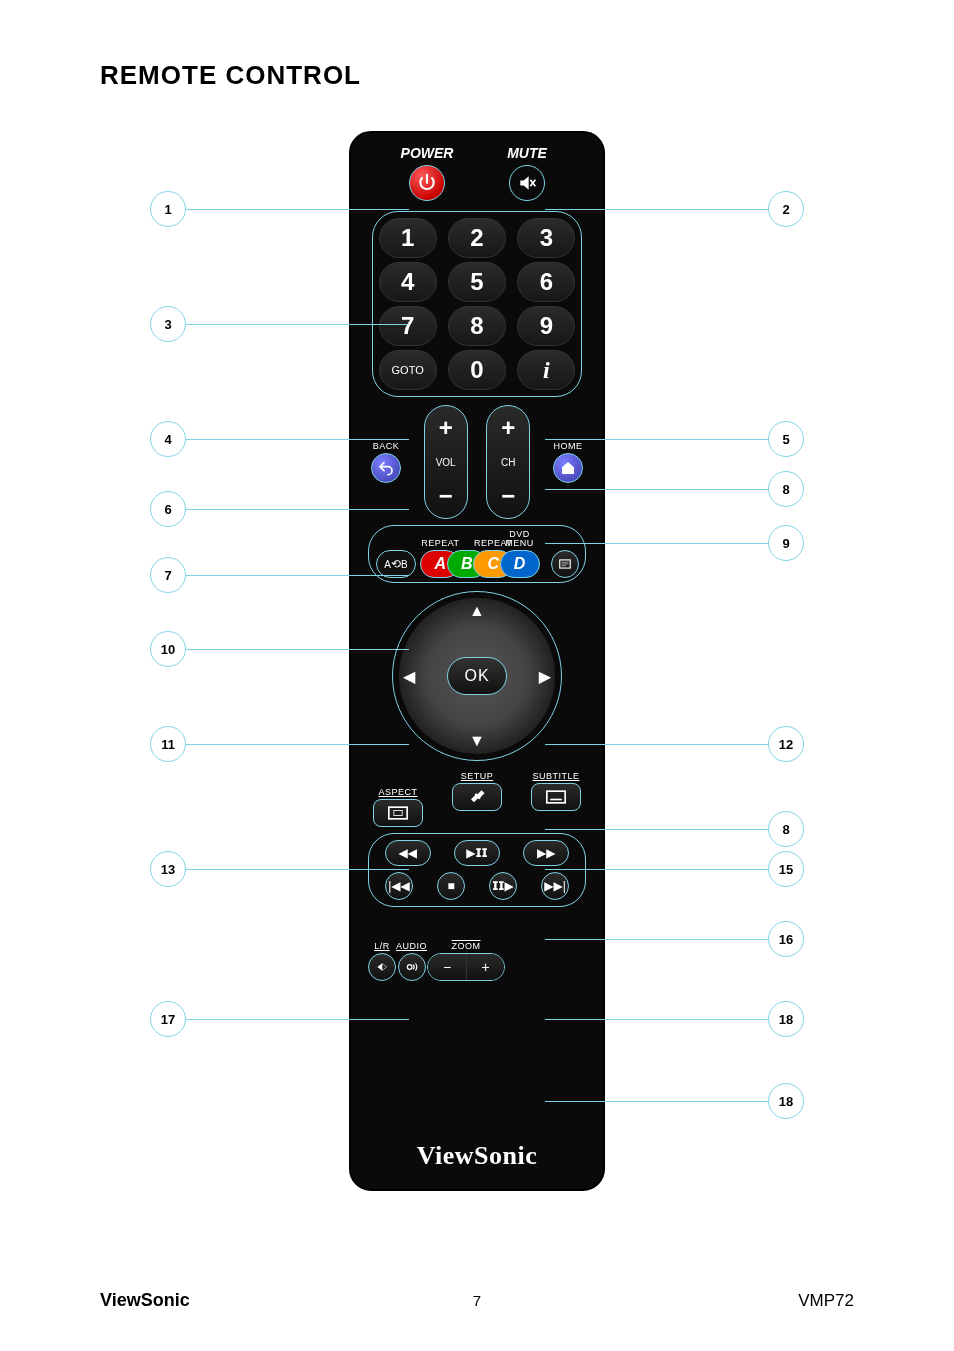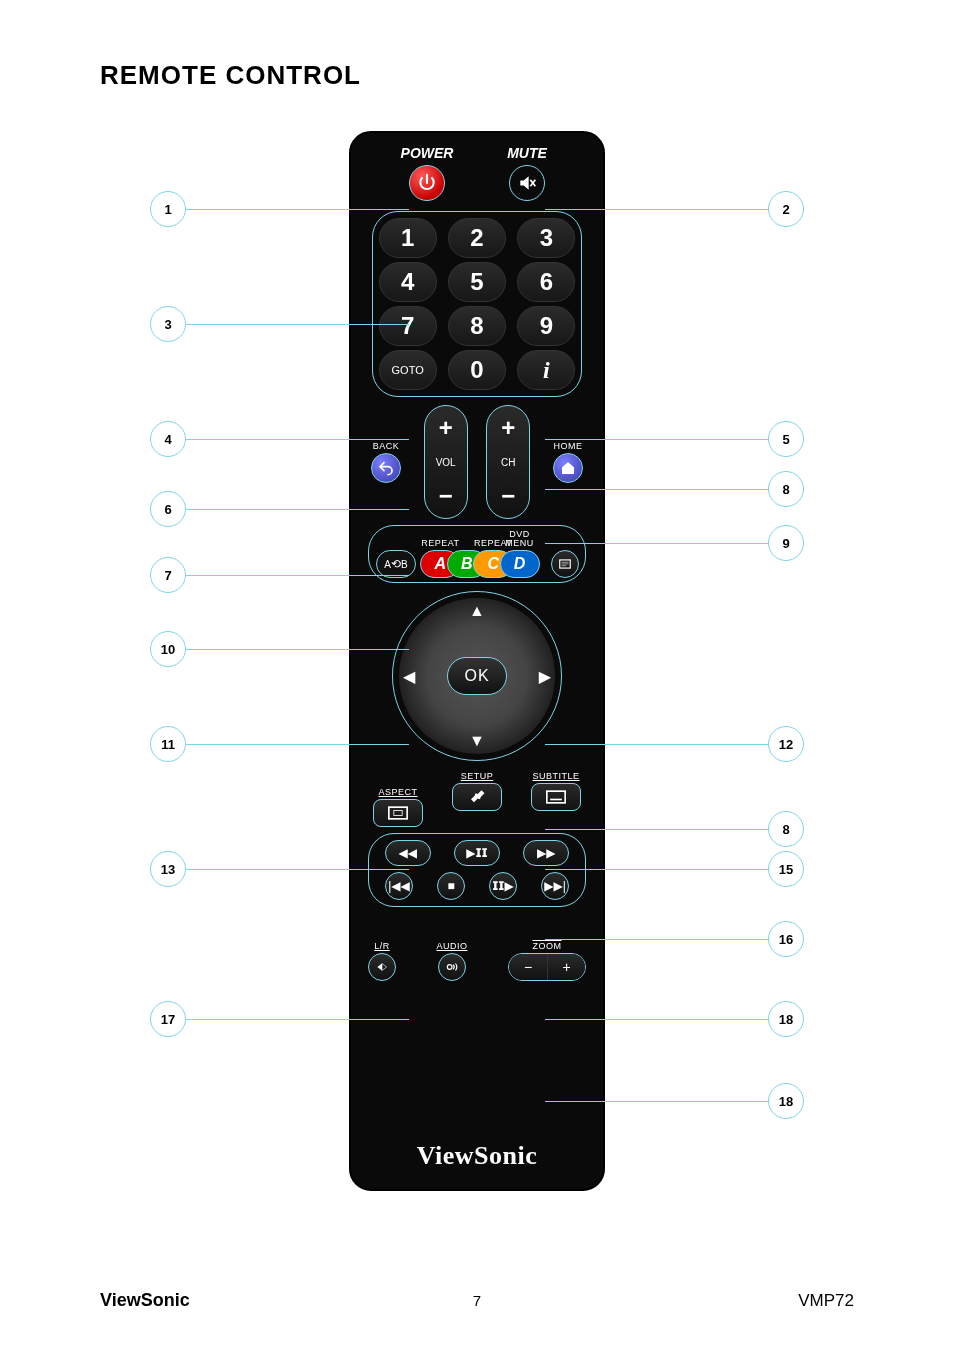--- a/index.html
+++ b/index.html
@@ -182,21 +182,21 @@
     background:linear-gradient(#2a2a2a,#111);
     display:flex;align-items:center;justify-content:center; font-size:12px;
   }
   .circpill { width:28px; height:28px; border-radius:50%; border:1px solid #7fd3e8;
     background:linear-gradient(#2a2a2a,#111);
     display:flex;align-items:center;justify-content:center; font-size:12px;
   }
   
   .bottomrow {
     margin:4px auto; width:218px;
-    display:flex; align-items:flex-end; justify-content:space-between;
+    display:flex; align-items:flex-end; justify-content:flex-start;
   }
   .zoomgroup {
     display:flex; flex-direction:column; align-items:center;
   }
   .zoomout {
     display:flex; gap:0; border:1px solid #7fd3e8; border-radius:14px; overflow:hidden;
   }
   .zoomhalf { width:38px; height:26px; background:linear-gradient(#2a2a2a,#111);
     display:flex;align-items:center;justify-content:center; font-size:14px; border:none;
   }

